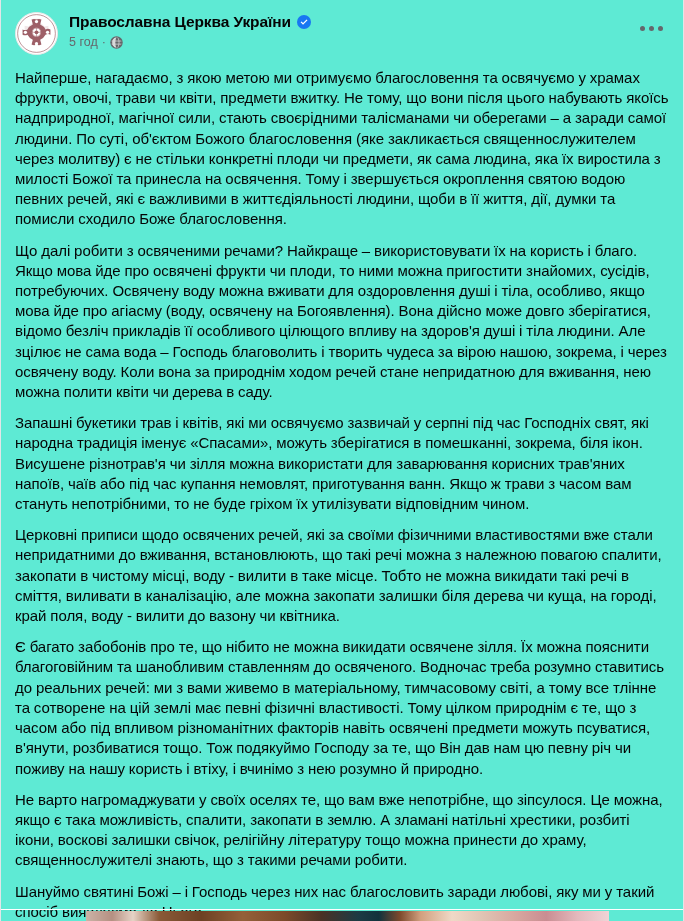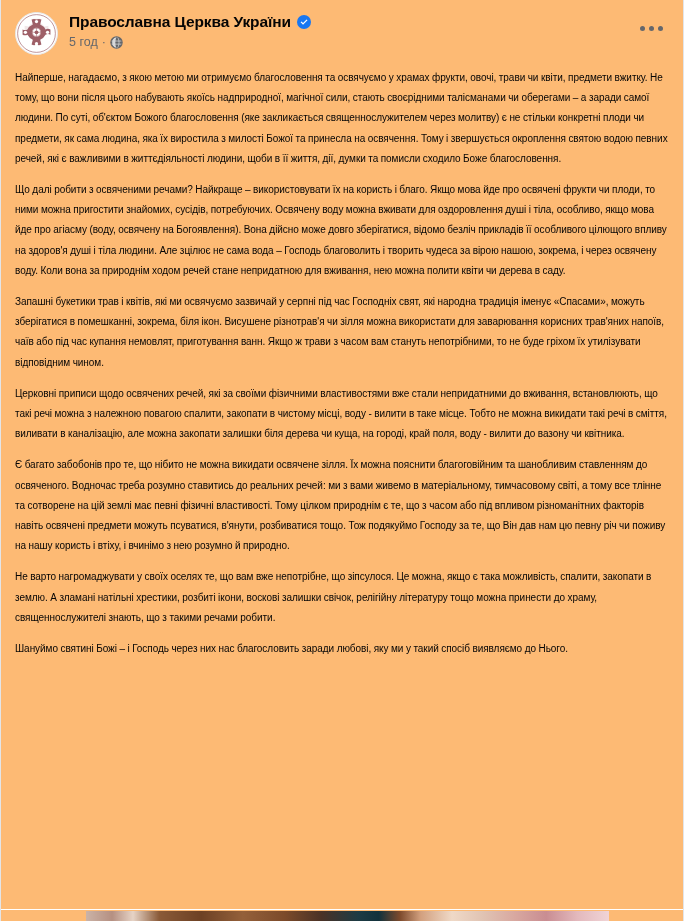--- a/index.html
+++ b/index.html
@@ -13,21 +13,21 @@
     overflow: hidden;
     font-family: "Liberation Sans", sans-serif;
     color: #050505;
     -webkit-font-smoothing: antialiased;
   }
 
   .post-card {
     position: relative;
     width: 684px;
     height: 921px;
-    background: #fdba74;
+    background: #5eead4;
     border: 1px solid #e3e5e8;
     border-top: none;
     border-bottom: none;
     box-sizing: border-box;
     overflow: hidden;
   }
 
   
   .post-header {
     display: flex;
@@ -115,21 +115,21 @@
     display: block;
     width: 5px;
     height: 5px;
     border-radius: 50%;
     background: #65676b;
   }
 
   
   .post-body {
     padding: 12px 14px 0 14px;
-    font-size: 10px;
+    font-size: 15px;
     line-height: 20.2px;
     color: #050505;
     letter-spacing: -0.05px;
   }
   .post-body p {
     margin: 0 0 11px 0;
     text-align: left;
     word-spacing: -0.2px;
   }
   .post-body p:last-of-type { margin-bottom: 0; }

